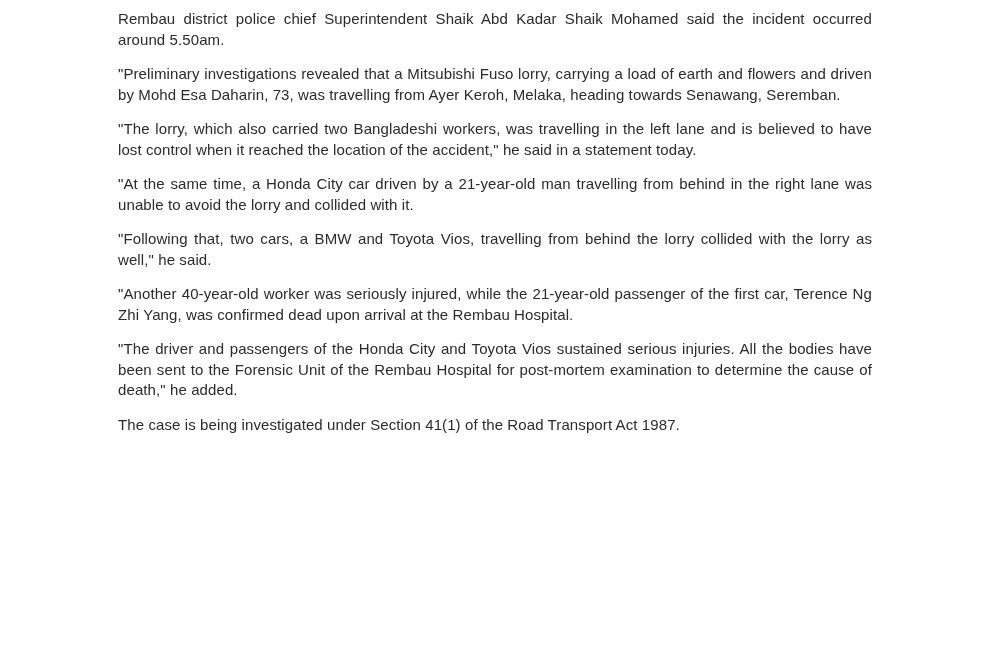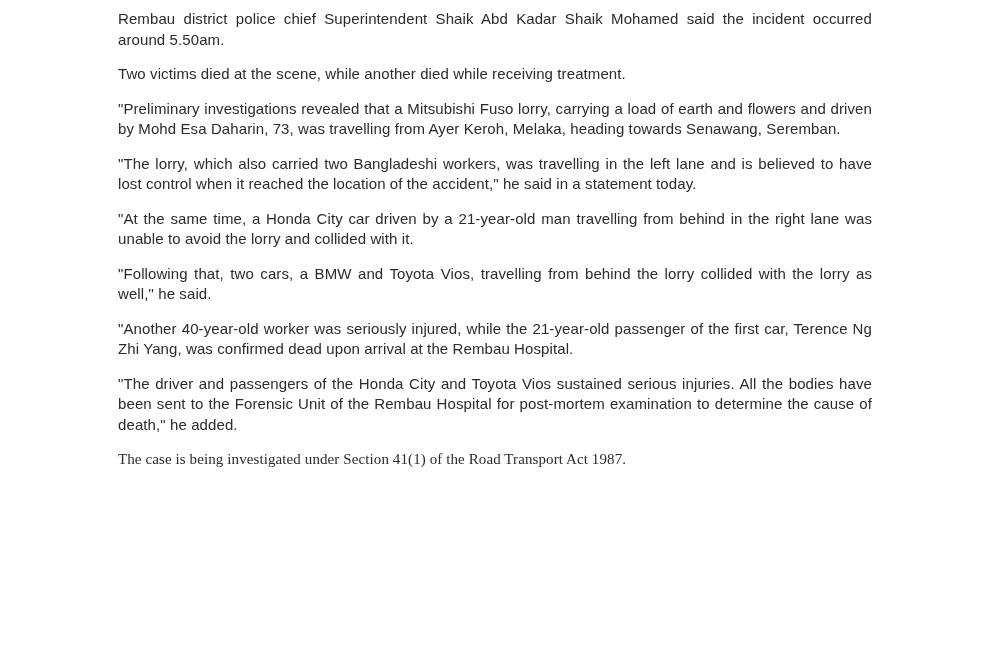--- a/index.html
+++ b/index.html
@@ -21,29 +21,27 @@
   .article-body p {
     margin: 0 0 14px 0;
     font-size: 15px;
     line-height: 20.5px;
     color: #2b2b2b;
     text-align: justify;
     letter-spacing: 0.1px;
   }
   .article-body p:last-child {
     margin-bottom: 0;
-    font-family: Liberation Serif, serif;
   }
 </style>
 </head>
 <body>
 
 <div class="article-body">
   <p>Rembau district police chief Superintendent Shaik Abd Kadar Shaik Mohamed said the incident occurred around 5.50am.</p>
-  <p>Two victims died at the scene, while another died while receiving treatment.</p>
   <p>"Preliminary investigations revealed that a Mitsubishi Fuso lorry, carrying a load of earth and flowers and driven by Mohd Esa Daharin, 73, was travelling from Ayer Keroh, Melaka, heading towards Senawang, Seremban.</p>
   <p>"The lorry, which also carried two Bangladeshi workers, was travelling in the left lane and is believed to have lost control when it reached the location of the accident," he said in a statement today.</p>
   <p>"At the same time, a Honda City car driven by a 21-year-old man travelling from behind in the right lane was unable to avoid the lorry and collided with it.</p>
   <p>"Following that, two cars, a BMW and Toyota Vios, travelling from behind the lorry collided with the lorry as well," he said.</p>
   <p>"Another 40-year-old worker was seriously injured, while the 21-year-old passenger of the first car, Terence Ng Zhi Yang, was confirmed dead upon arrival at the Rembau Hospital.</p>
   <p>"The driver and passengers of the Honda City and Toyota Vios sustained serious injuries. All the bodies have been sent to the Forensic Unit of the Rembau Hospital for post-mortem examination to determine the cause of death," he added.</p>
   <p>The case is being investigated under Section 41(1) of the Road Transport Act 1987.</p>
 </div>
 
 </body></html>

